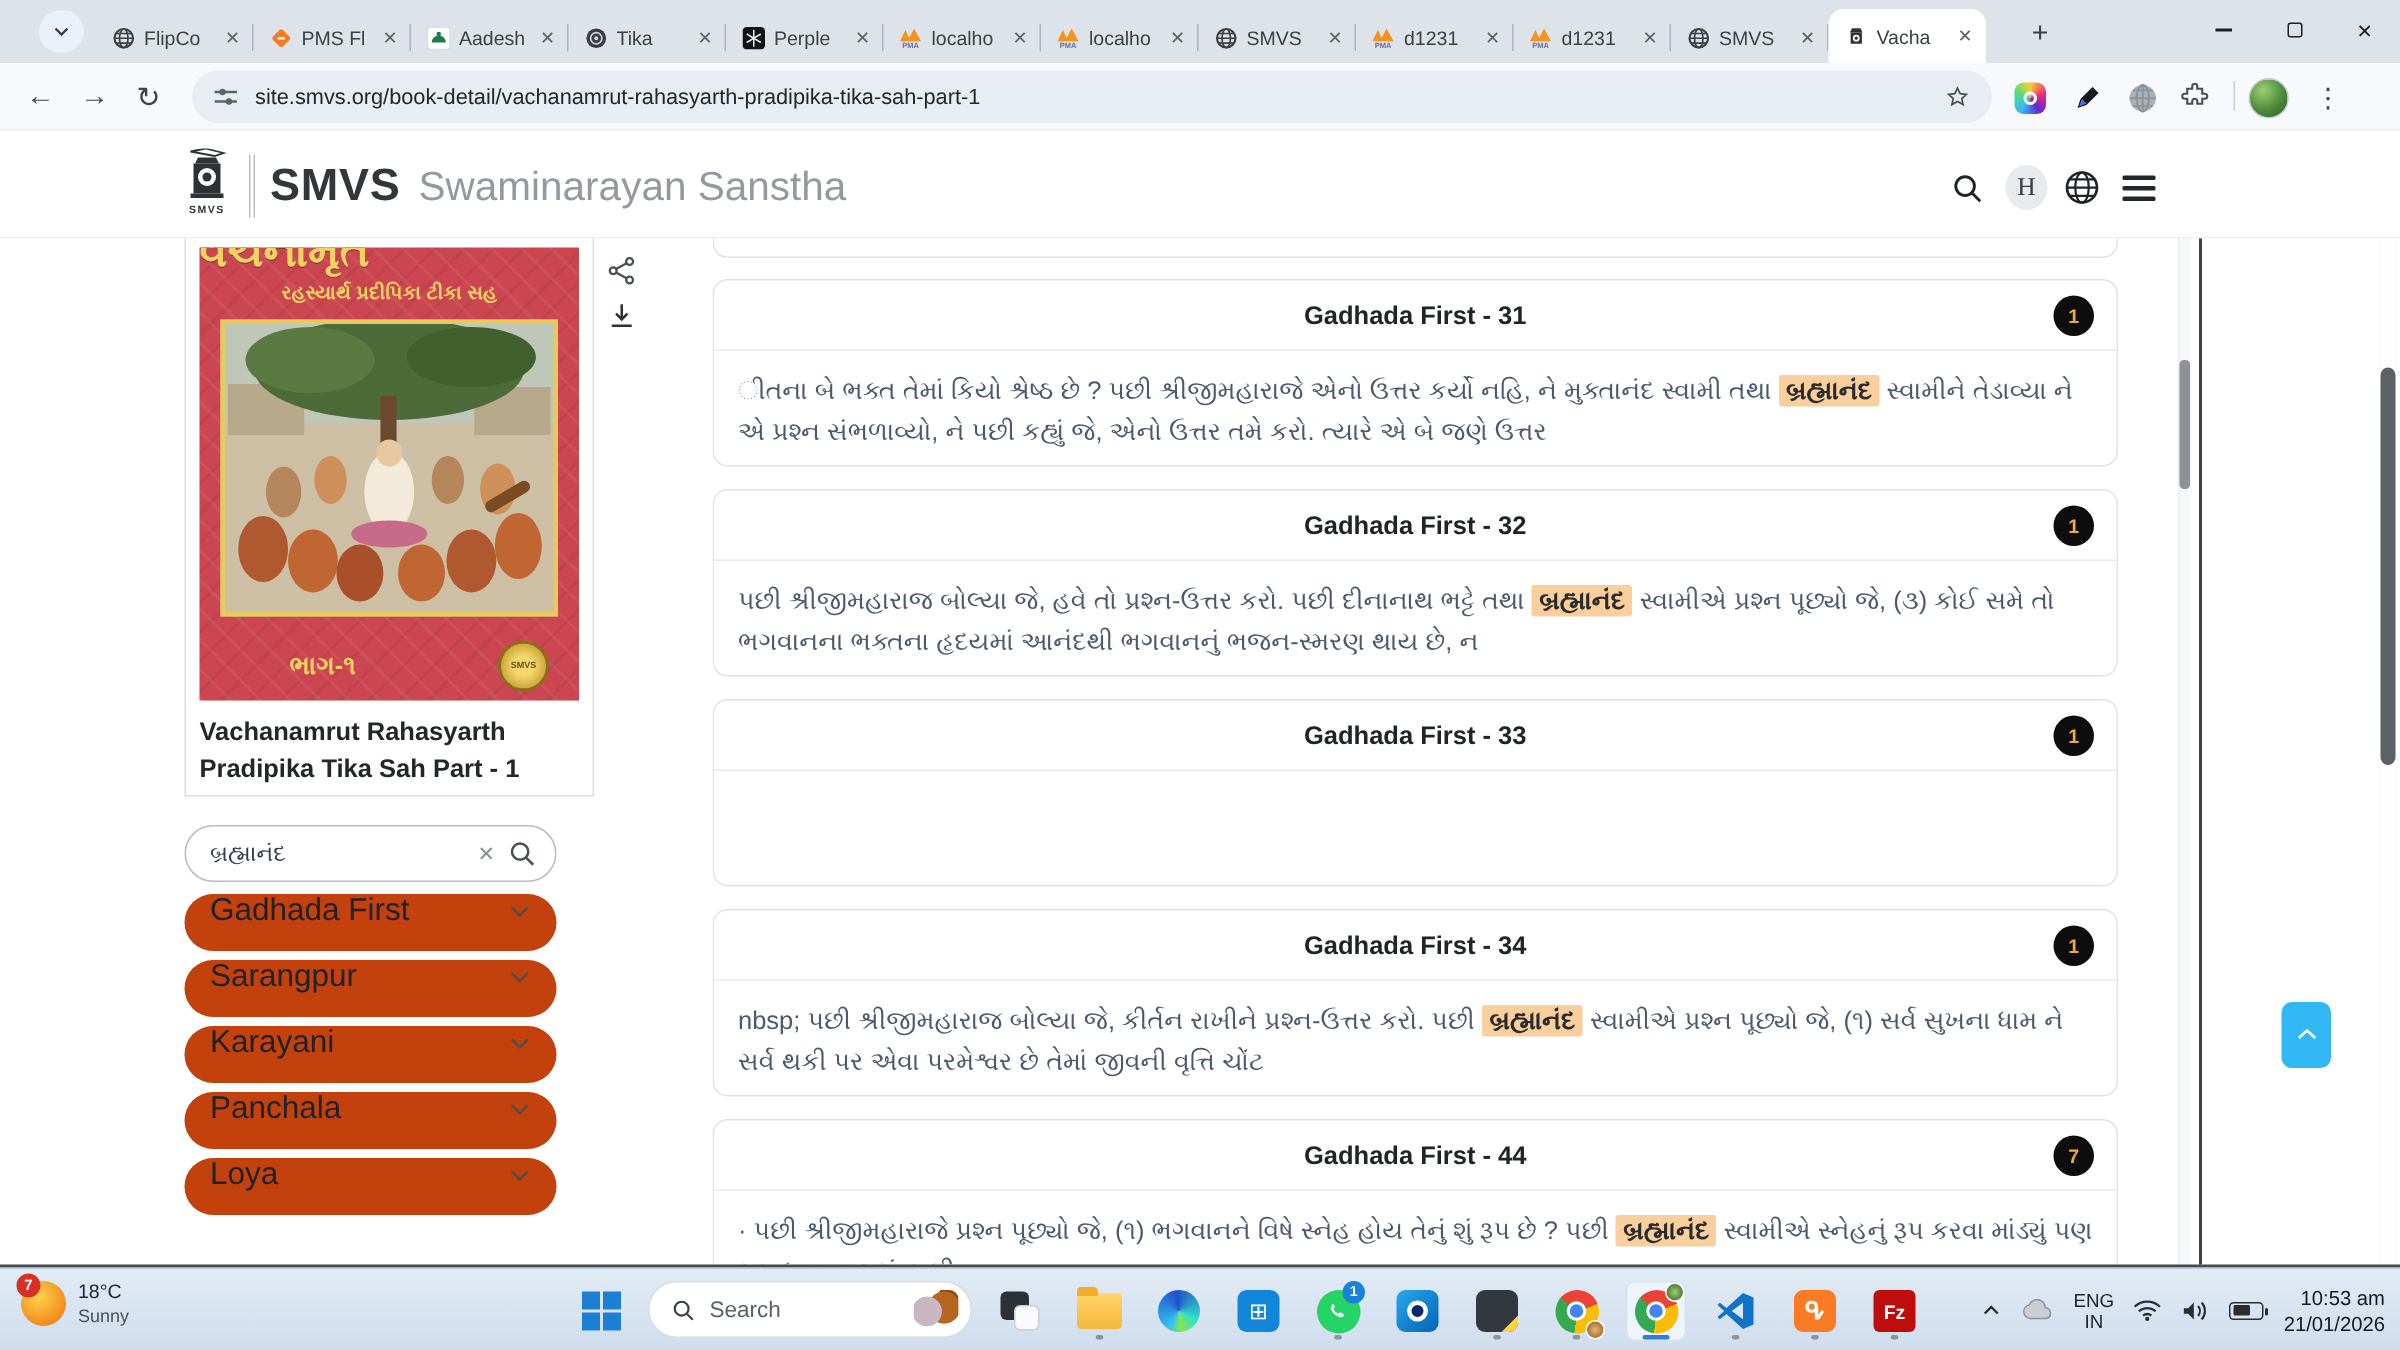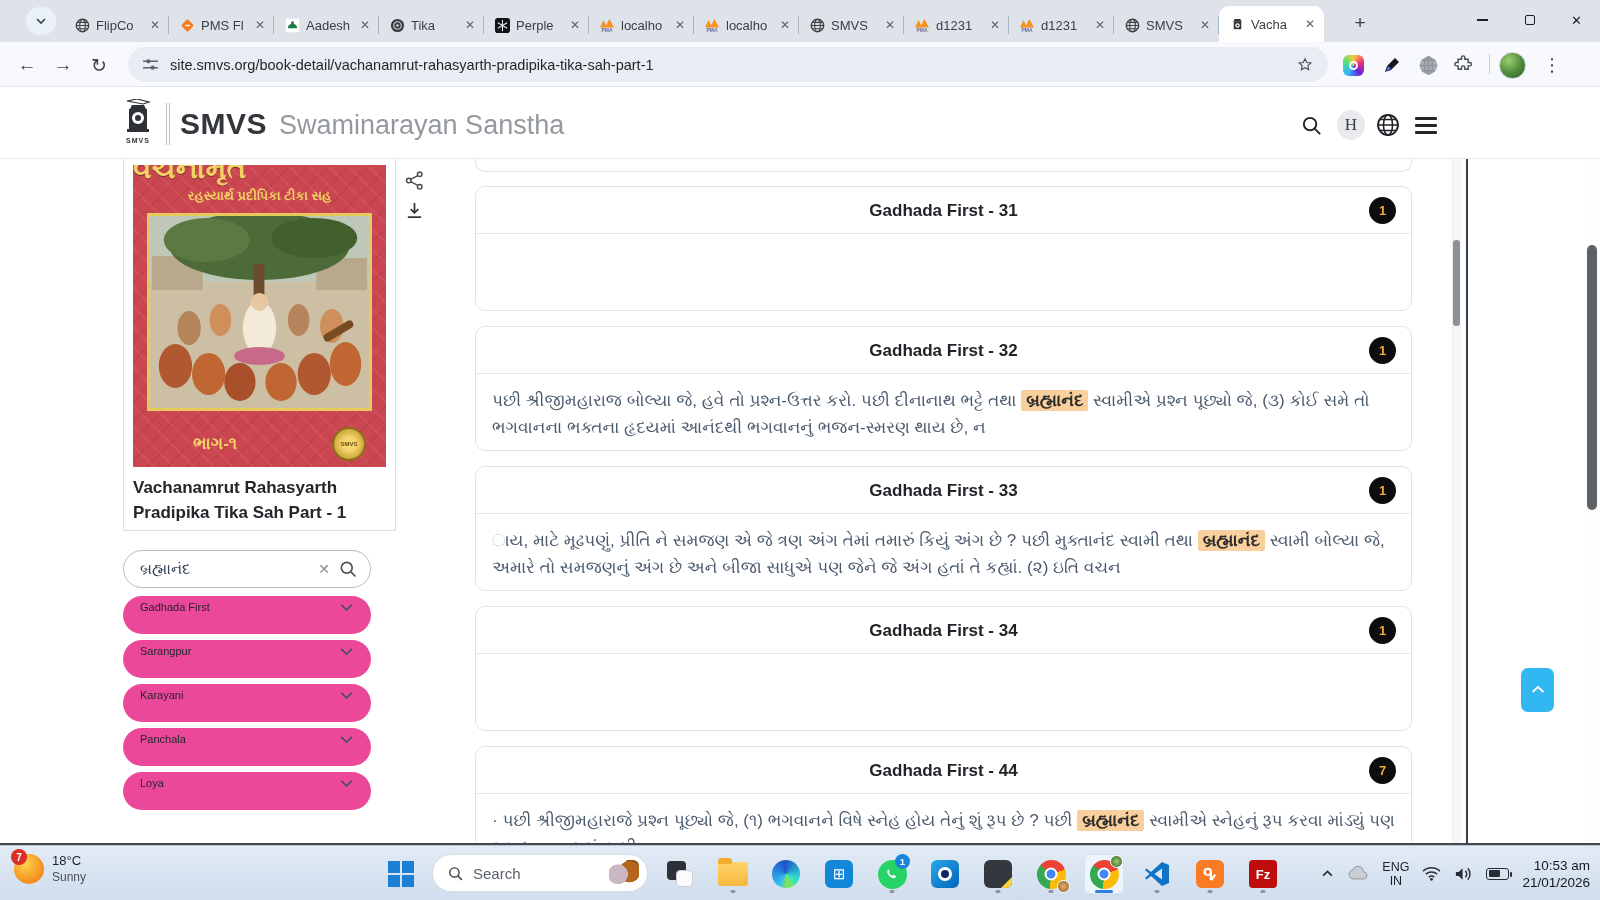--- a/index.html
+++ b/index.html
@@ -58,21 +58,21 @@
   .part-label{font-size:17px;font-weight:bold;color:#f2d262}
   .emblem-gold{width:34px;height:34px;border-radius:50%;background:radial-gradient(circle,#f5d76e 30%,#caa233 75%);border:2px solid #8a6d1d;display:flex;align-items:center;justify-content:center;font-size:6px;font-weight:bold;color:#6b4f0a}
   .book-title{margin-top:8px;font-size:17px;font-weight:bold;color:#23262b;line-height:25px}
 
   .side-action{position:absolute;width:20px;height:20px;left:405px}
   .search-pill{position:absolute;left:123px;top:391px;width:248px;height:38px;border:1px solid #b7bcc2;border-radius:19px;display:flex;align-items:center;padding:0 12px 0 16px;gap:8px;background:#fff}
   .search-pill input{flex:1;border:none;outline:none;font-size:15px;color:#2c3e50;background:transparent;font-family:inherit;min-width:0}
   .clear-x{font-size:14px;color:#8b9095}
 
   .accordion{position:absolute;left:123px;top:437px;width:248px;display:flex;flex-direction:column;gap:6px}
-  .acc-item{height:38px;background:#ec4899;border-radius:19px;display:flex;align-items:center;justify-content:space-between;padding:0 16px 16px 17px;font-size:11px;color:#1f2329}
+  .acc-item{height:38px;background:#c2410c;border-radius:19px;display:flex;align-items:center;justify-content:space-between;padding:0 16px 16px 17px;font-size:21px;color:#1f2329}
 
   .cards-col{position:absolute;left:475px;top:0;width:937px;height:684px;overflow:hidden}
   .card-sliver{height:13px;border:1px solid #e0e2e5;border-top:none;border-radius:0 0 10px 10px;margin-bottom:14px}
   .card{position:relative;height:125px;border:1px solid #e0e2e5;border-radius:10px;margin-bottom:15px;background:#fff;overflow:hidden}
   .card-head{position:relative;height:47px;border-bottom:1px solid #e7e9eb}
   .card-title{text-align:center;line-height:47px;font-size:17px;font-weight:bold;color:#202429}
   .badge{position:absolute;right:15px;top:10px;width:27px;height:27px;border-radius:50%;background:#0d0d0d;color:#f2a93b;font-size:13px;font-weight:bold;display:flex;align-items:center;justify-content:center}
   .card-body{padding:13px 16px 0;font-size:17px;line-height:27px;color:#4a5a6d}
   .hl{background:#f9cf9e;padding:1px 5px;border-radius:2px;font-weight:bold;color:#2b2b2b}
 
@@ -481,40 +481,41 @@
       </div>
 
     <div class="cards-col">
       <div class="card-sliver"></div>
       <div id="cards">
           <article class="card">
             <div class="card-head">
               <div class="card-title">Gadhada First - 31</div>
               <span class="badge">1</span>
             </div>
+            <div class="card-body"><span>ીતના બે ભક્ત તેમાં કિયો શ્રેષ્ઠ છે ? પછી શ્રીજીમહારાજે એનો ઉત્તર કર્યો નહિ, ને મુક્તાનંદ સ્વામી તથા </span><mark class="hl">બ્રહ્માનંદ</mark><span> સ્વામીને તેડાવ્યા ને એ પ્રશ્ન સંભળાવ્યો, ને પછી કહ્યું જે, એનો ઉત્તર તમે કરો. ત્યારે એ બે જણે ઉત્તર</span></div>
           </article>
           <article class="card">
             <div class="card-head">
               <div class="card-title">Gadhada First - 32</div>
               <span class="badge">1</span>
             </div>
             <div class="card-body"><span>પછી શ્રીજીમહારાજ બોલ્યા જે, હવે તો પ્રશ્ન-ઉત્તર કરો. પછી દીનાનાથ ભટ્ટે તથા </span><mark class="hl">બ્રહ્માનંદ</mark><span> સ્વામીએ પ્રશ્ન પૂછ્યો જે, (૩) કોઈ સમે તો ભગવાનના ભક્તના હૃદયમાં આનંદથી ભગવાનનું ભજન-સ્મરણ થાય છે, ન</span></div>
           </article>
           <article class="card">
             <div class="card-head">
               <div class="card-title">Gadhada First - 33</div>
               <span class="badge">1</span>
             </div>
-            <div class="card-body"><span>ાય, માટે મૂઢપણું, પ્રીતિ ને સમજણ એ જે ત્રણ અંગ તેમાં તમારું કિયું અંગ છે ? પછી મુક્તાનંદ સ્વામી તથા </span><mark class="hl">બ્રહ્માનંદ</mark><span> સ્વામી બોલ્યા જે, અમારે તો સમજણનું અંગ છે અને બીજા સાધુએ પણ જેને જે અંગ હતાં તે કહ્યાં. (૨) ઇતિ વચન</span></div>
           </article>
           <article class="card">
             <div class="card-head">
               <div class="card-title">Gadhada First - 34</div>
               <span class="badge">1</span>
             </div>
+            <div class="card-body"><span>nbsp;    પછી શ્રીજીમહારાજ બોલ્યા જે, કીર્તન રાખીને પ્રશ્ન-ઉત્તર કરો. પછી </span><mark class="hl">બ્રહ્માનંદ</mark><span> સ્વામીએ પ્રશ્ન પૂછ્યો જે, (૧) સર્વ સુખના ધામ ને સર્વ થકી પર એવા પરમેશ્વર છે તેમાં જીવની વૃત્તિ ચોંટ</span></div>
           </article>
           <article class="card">
             <div class="card-head">
               <div class="card-title">Gadhada First - 44</div>
               <span class="badge">7</span>
             </div>
             <div class="card-body"><span>· પછી શ્રીજીમહારાજે પ્રશ્ન પૂછ્યો જે, (૧) ભગવાનને વિષે સ્નેહ હોય તેનું શું રૂપ છે ? પછી </span><mark class="hl">બ્રહ્માનંદ</mark><span> સ્વામીએ સ્નેહનું રૂપ કરવા માંડ્યું પણ સમાધાન ન થયું. પછી</span></div>
           </article>
         </div>
     </div>

